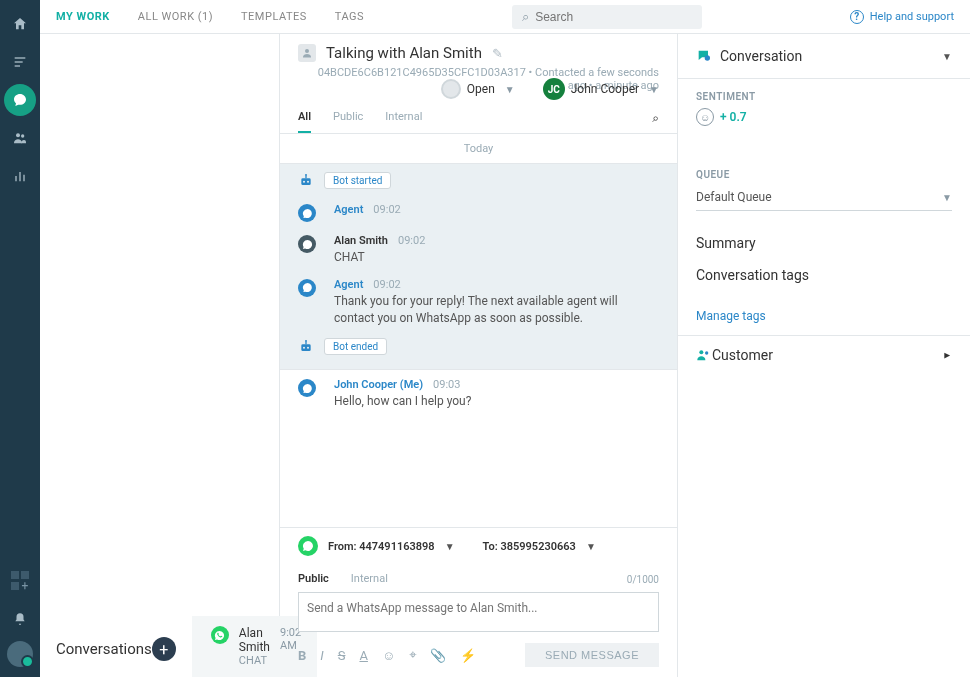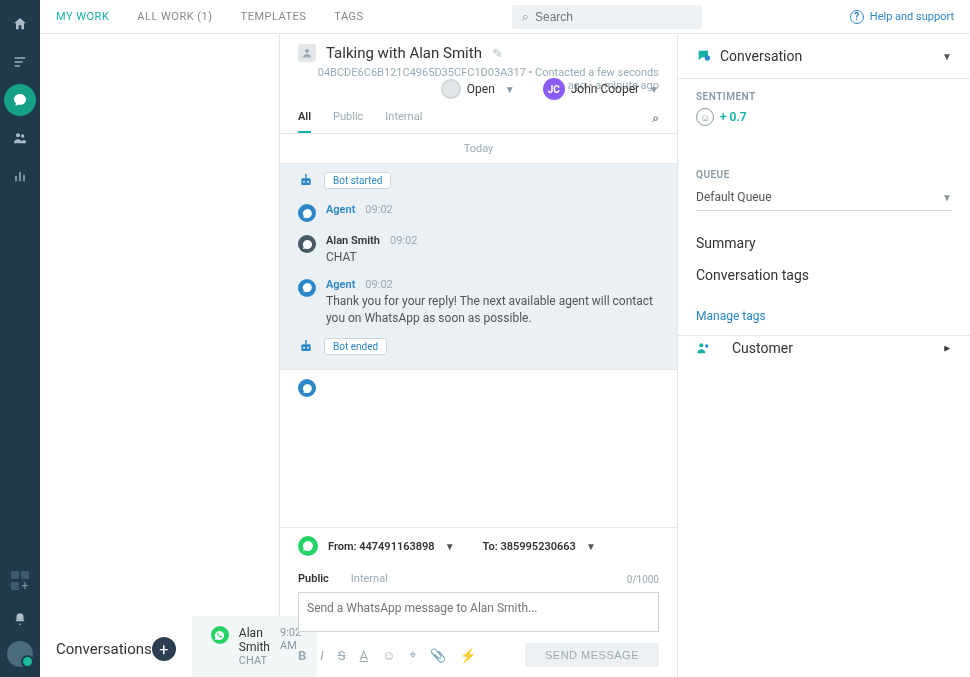--- a/index.html
+++ b/index.html
@@ -16,21 +16,21 @@
 .rail-apps { width: 24px; height: 20px; display:flex; flex-wrap:wrap; gap:2px; justify-content:center; margin-bottom:12px; cursor:pointer; }
 .rail-apps div { width:8px; height:8px; background:#3d5a6c; }
 .rail-apps .plus { color:#7a95a5; font-size:12px; line-height:8px; text-align:center; background:none; }
 
 
 .main { flex:1; display:flex; flex-direction:column; }
 
 
 .topbar { height:34px; border-bottom:1px solid #e3e7ea; display:flex; align-items:center; padding:0 16px; gap:28px; }
 .topbar .tab { font-size:11px; color:#888; letter-spacing:0.5px; cursor:pointer; }
-.topbar .tab.active { color:#13b0a5; font-weight:400;text-align:center; }
+.topbar .tab.active { color:#13b0a5; font-weight:700;text-align:center; }
 .search-box { margin-left:auto; background:#eef1f3; border-radius:3px; display:flex; align-items:center; padding:3px 10px; width:190px; height:24px; }
 .search-box input { border:none; background:transparent; outline:none; font-size:12px; flex:1; color:#666; }
 .search-box .sicon { color:#8a9aa5; margin-right:6px; font-size:13px; }
 .help { margin-left:auto; display:flex; align-items:center; gap:6px; color:#2b87c8; font-size:11px; cursor:pointer; }
 .help .q { width:14px; height:14px; border:1.5px solid #2b87c8; border-radius:50%; display:flex; align-items:center; justify-content:center; font-size:10px; font-weight:700; }
 
 
 .body { flex:1; display:flex; min-height:0; }
 
 
@@ -50,34 +50,34 @@
 .conv-head { padding:10px 18px 4px;text-align:right; }
 .conv-title-row { display:flex; align-items:center; gap:10px; }
 .conv-title-row .person-ic { width:18px; height:18px; background:#e3e7ea; border-radius:3px; display:flex; align-items:center; justify-content:center; color:#9aabb5; }
 .conv-title-row h2 { font-size:15px; font-weight:400; color:#333; }
 .conv-title-row .pencil { color:#b0bcc4; cursor:pointer; font-size:13px; }
 .conv-meta { color:#9aabb5; font-size:11px; margin-top:4px; }
 .head-right { position:absolute; right:18px; top:44px; display:flex; gap:28px; }
 .pill { display:flex; align-items:center; gap:6px; font-size:12px; color:#333; cursor:pointer; }
 .pill .dot { width:20px; height:20px; border-radius:50%; background:#e3e7ea; border:2px solid #d0d7db; }
 .pill .caret { color:#8a9aa5; font-size:10px; margin-left:4px; }
-.jc-avatar { width:22px; height:22px; border-radius:50%; background:#8b5cf6; color:#fff; display:flex; align-items:center; justify-content:center; font-size:10px; font-weight:700; }
+.jc-avatar { width:22px; height:22px; border-radius:50%; background:#15803d; color:#fff; display:flex; align-items:center; justify-content:center; font-size:10px; font-weight:700; }
 
 .msg-tabs { display:flex; align-items:center; padding:0 18px; border-bottom:1px solid #e3e7ea; height:32px; gap:22px; margin-top:6px; }
 .msg-tabs .mtab { font-size:11px; color:#9aabb5; cursor:pointer; height:100%; display:flex; align-items:center; border-bottom:2px solid transparent; }
 .msg-tabs .mtab.active { color:#333; font-weight:600; border-bottom-color:#13b0a5; }
 .msg-tabs .srch { margin-left:auto; color:#333; cursor:pointer; }
 
 .messages { flex:1; overflow-y:auto; background:#fff; position:relative; }
 .date-div { text-align:center; font-size:11px; color:#9aabb5; padding:8px 0; }
 .bot-section { background:#eaf0f3; border-top:1px solid #e3e7ea; border-bottom:1px solid #e3e7ea; padding:0 0 8px 0; }
 .bot-pill-row { display:flex; align-items:center; gap:10px; padding:8px 18px 6px; }
 .bot-ic { color:#2b87c8; font-size:14px; }
 .bot-pill { border:1px solid #d0d7db; background:#fff; color:#2b87c8; font-size:10px; padding:2px 8px; border-radius:3px; }
-.msg { display:flex; gap:10px; padding:8px 18px 4px; }
+.msg { display:flex; gap:18px; padding:8px 18px 4px; }
 .msg .mic { width:18px; height:18px; border-radius:50%; display:flex; align-items:center; justify-content:center; flex-shrink:0; margin-top:1px; }
 .msg .mic.agent { background:#2b87c8; color:#fff; }
 .msg .mic.cust { background:#455a64; color:#fff; }
 .msg .mcontent { flex:1; }
 .msg .mhdr { display:flex; gap:10px; align-items:center; }
 .msg .mname { font-size:11px; font-weight:600; }
 .msg .mname.agent { color:#2b87c8; }
 .msg .mtime { font-size:11px; color:#9aabb5; }
 .msg .mbody { font-size:12px; color:#555; margin-top:2px; line-height:1.4; }
 .plain-section { padding:0; }
@@ -106,21 +106,21 @@
 .rp-section-label { font-size:10px; color:#8a9aa5; letter-spacing:0.5px; font-weight:600; }
 .sentiment-row { display:flex; align-items:center; gap:6px; margin-top:6px; }
 .sentiment-row .face { width:18px; height:18px; border:1.5px solid #8a9aa5; border-radius:50%; display:flex; align-items:center; justify-content:center; font-size:10px; color:#8a9aa5; }
 .sentiment-row .val { color:#13b0a5; font-size:12px; font-weight:600; }
 .queue-row { border-bottom:1px solid #d0d7db; padding:6px 0; display:flex; align-items:center; margin-top:4px; font-size:12px; color:#555; cursor:pointer;gap:22px; }
 .queue-row .caret { margin-left:auto; color:#8a9aa5; font-size:10px; }
 .summary-label { font-size:14px; color:#333; margin-bottom:8px; }
 .summary-box { width:100%; height:92px; border:1px solid #d0d7db; padding:8px; font-family:inherit; font-size:12px; resize:none; outline:none; color:#9aabb5; }
 .tags-label { font-size:14px; color:#333; margin-top:16px; }
 .manage-link { color:#2b87c8; font-size:12px; cursor:pointer; margin-top:26px; display:inline-block; }
-.customer-title { display:flex; align-items:center; gap:20px; font-size:14px; color:#333; border-top:1px solid #e3e7ea; padding:4px 18px; cursor:pointer; }
+.customer-title { display:flex; align-items:center; gap:0; font-size:14px; color:#333; border-top:1px solid #e3e7ea; padding:11px 18px; cursor:pointer; }
 .customer-title .caret { margin-left:auto; transform:rotate(-90deg); font-size:10px; }
 .ic-chat { color:#13b0a5; }
 .ic-cust { color:#13b0a5; position:relative; }
 
 svg { display:block; }
 </style>
 </head>
 <body>
 
 <div class="app">
@@ -318,20 +318,27 @@
             </div>
           </div>
 
           <div class="plain-section">
             <div class="msg">
               <div class="mic agent">
                   <svg width="11" height="11" viewBox="0 0 24 24" fill="#fff">
                     <path d="M12 2a10 10 0 00-8 16l-1 4 4-1a10 10 0 105-19z"></path>
                   </svg>
                 </div>
+              <div class="mcontent">
+                <div class="mhdr">
+                    <span class="mname agent">John Cooper (Me)</span>
+                    <span class="mtime">09:03</span>
+                  </div>
+                <div class="mbody">Hello, how can I help you?</div>
+              </div>
             </div>
           </div>
         </div>
 
         <div class="composer">
           <div class="from-row">
             <div class="wa-circ">
                 <svg width="12" height="12" viewBox="0 0 24 24" fill="#fff">
                   <path d="M12 2a10 10 0 00-8.5 15.3L2 22l4.8-1.4A10 10 0 1012 2z"></path>
                 </svg>

